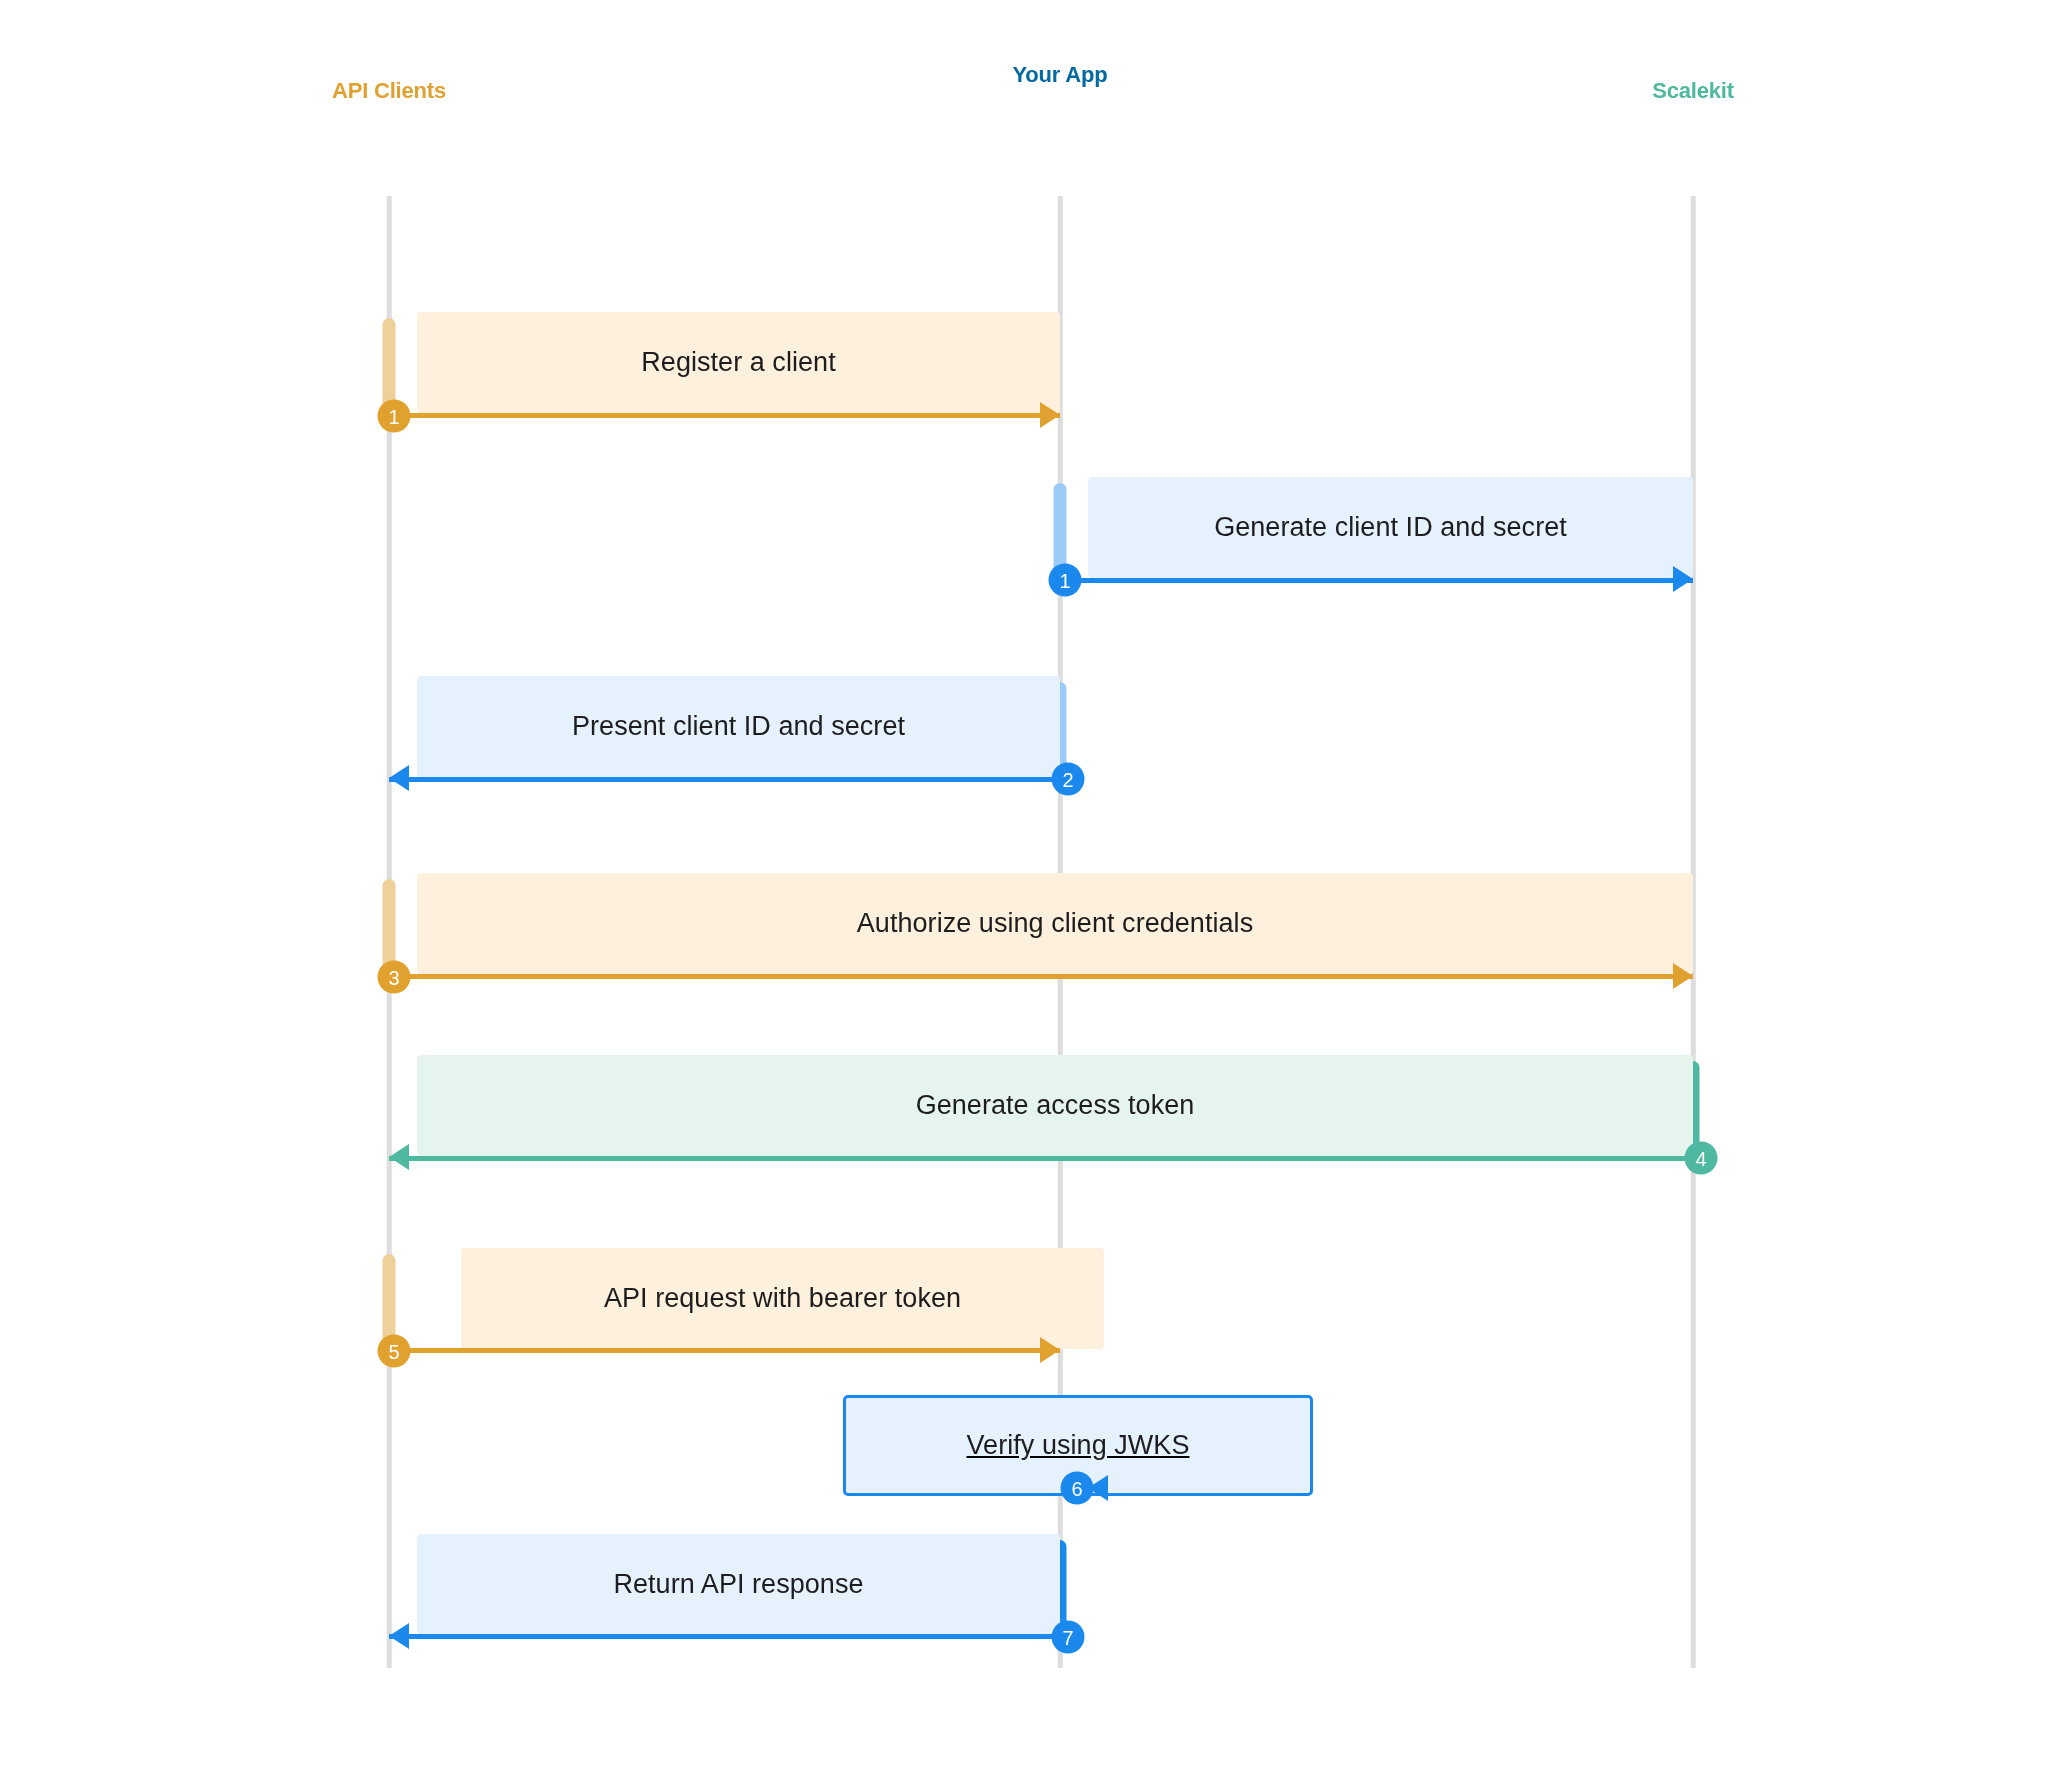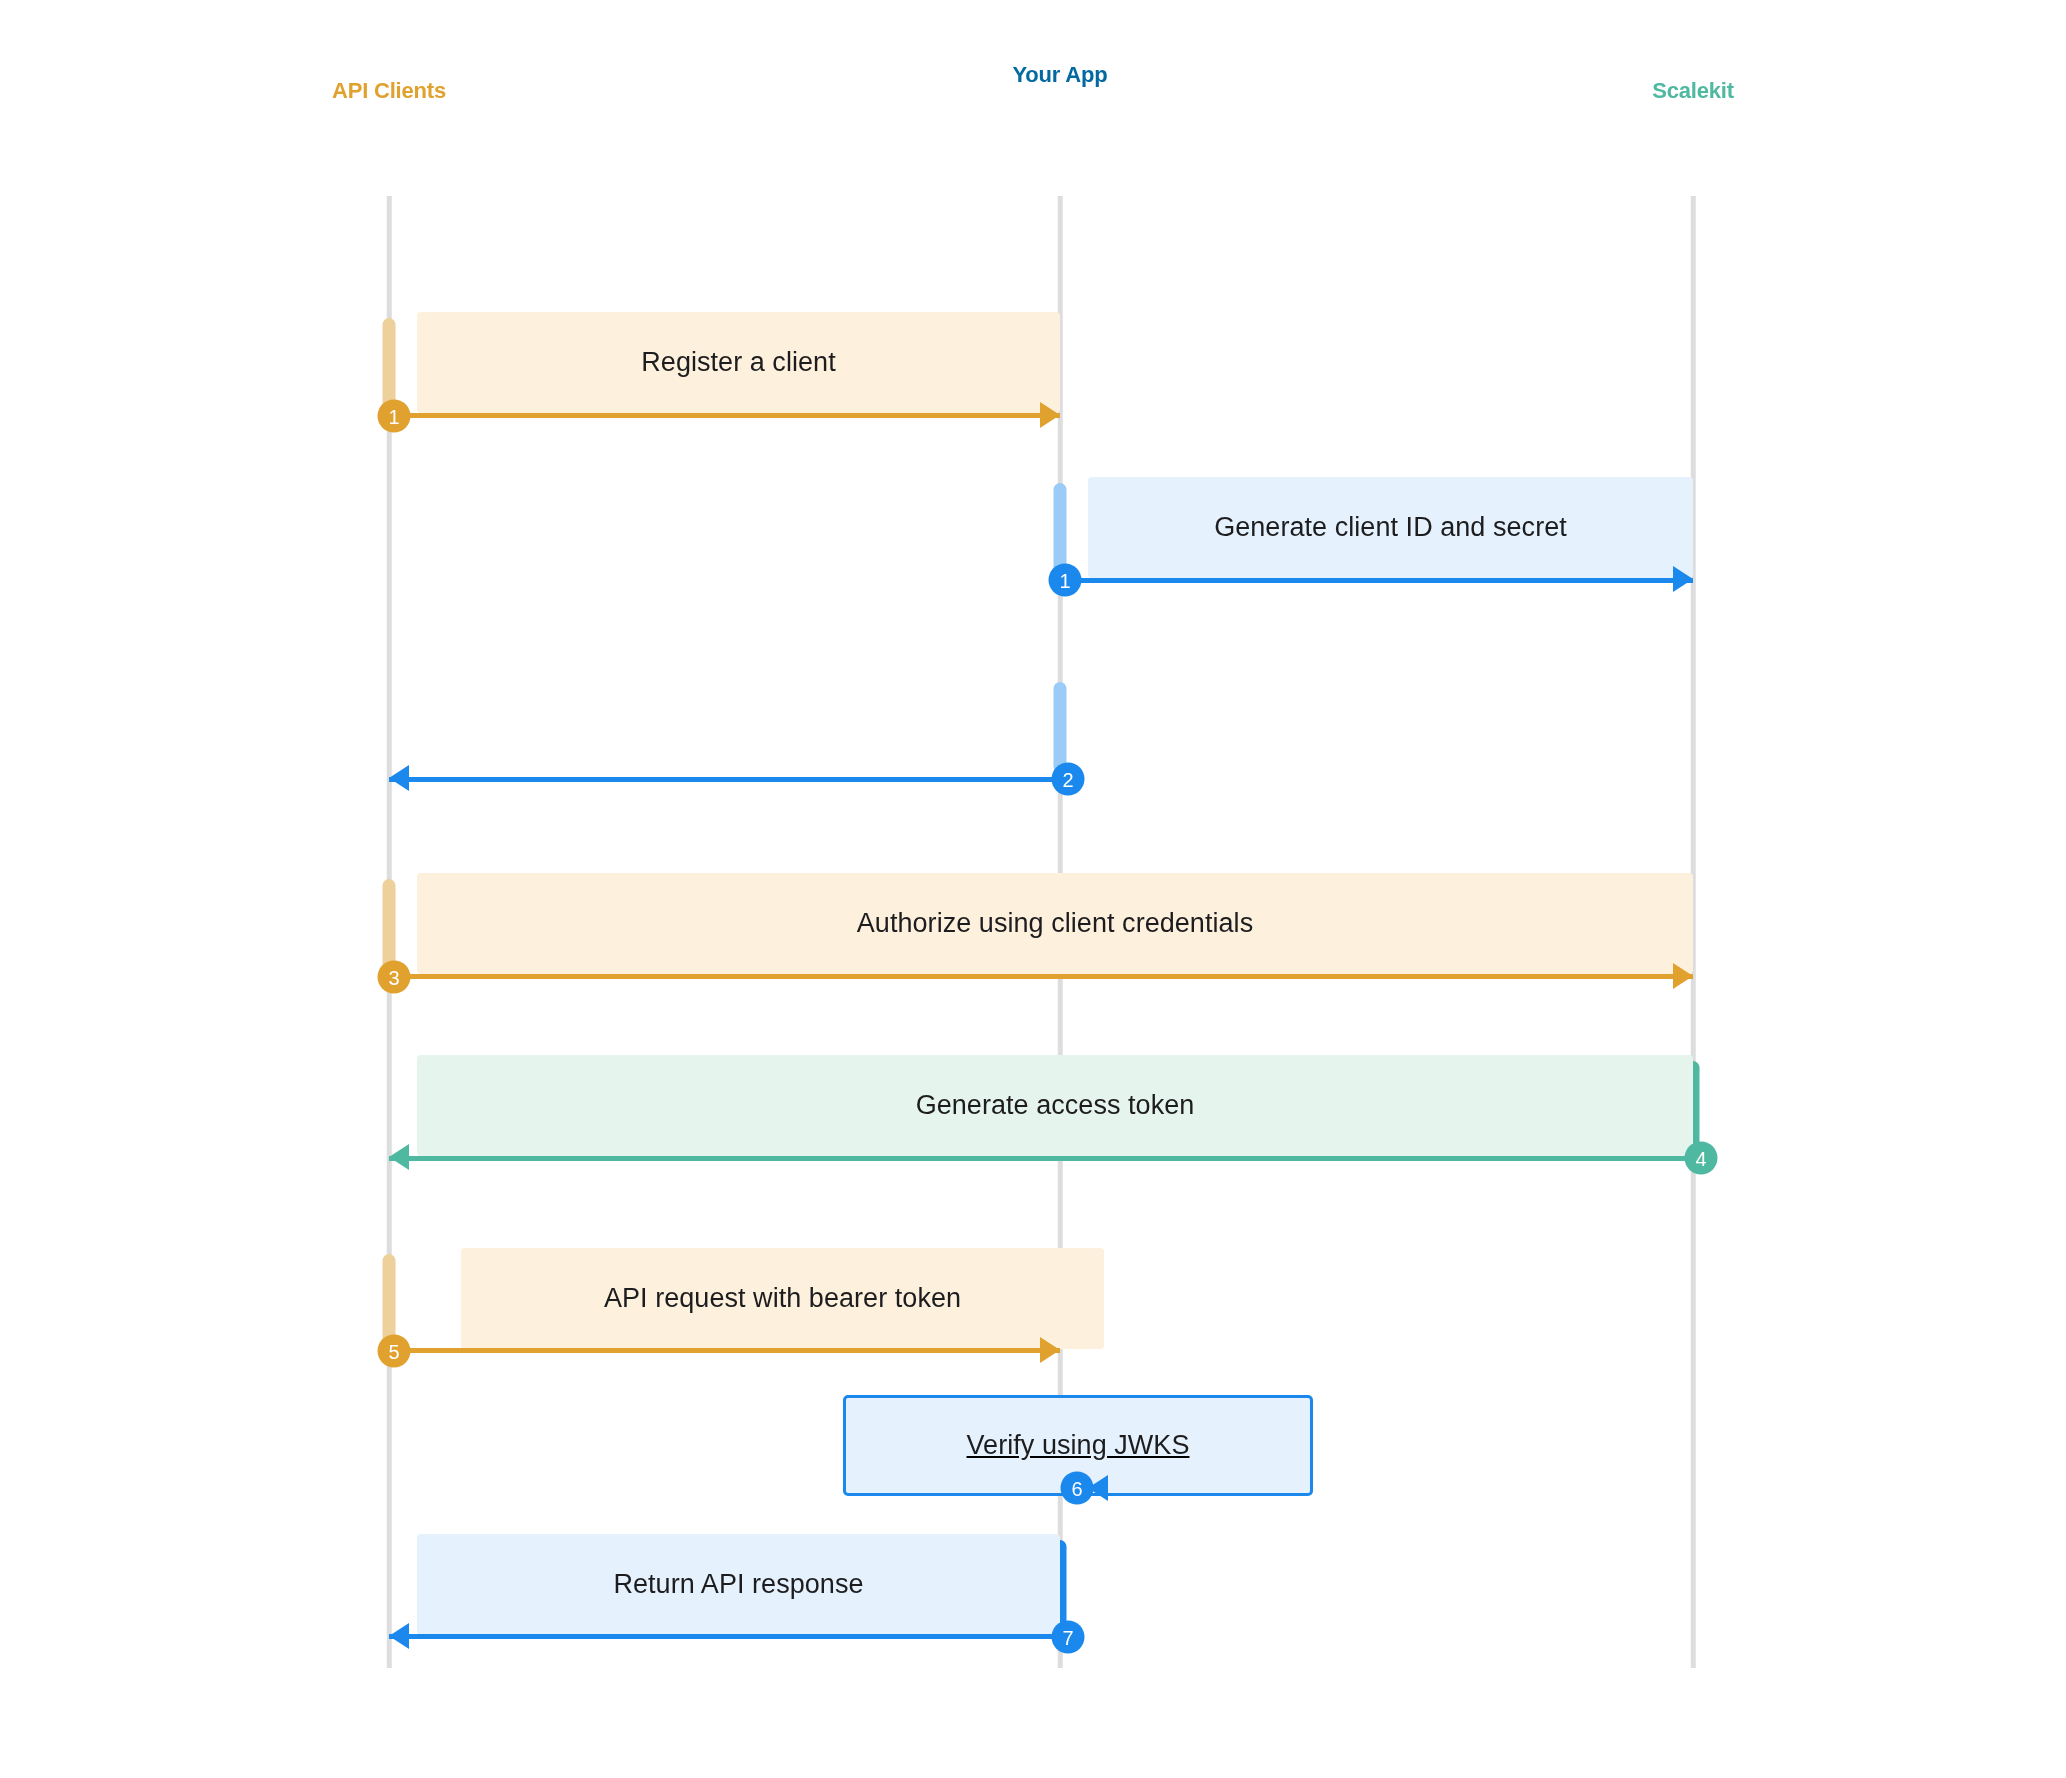--- a/index.html
+++ b/index.html
@@ -131,20 +131,23 @@
 
   <div class="activation" style="left:1060px; top:483px; height:91px; background:#9ACCF7;"></div>
   <div class="band" style="left:1088px; top:477px; width:605px; height:101px; background:#E5F1FC;">
     <span class="band-text">Generate client ID and secret</span>
   </div>
   <div class="shaft" style="left:1060px; top:578px; width:633px; background:#1A88EC;"></div>
   <div class="arrowhead right" style="left:1673px; top:566px; border-left-color:#1A88EC;"></div>
   <div class="badge" style="left:1065px; top:580px; background:#1A88EC;">1</div>
 
   <div class="activation" style="left:1060px; top:682px; height:91px; background:#9ACCF7;"></div>
+  <div class="band" style="left:417px; top:676px; width:643px; height:101px; background:#E5F1FC;">
+    <span class="band-text">Present client ID and secret</span>
+  </div>
   <div class="shaft" style="left:389px; top:777px; width:671px; background:#1A88EC;"></div>
   <div class="arrowhead left" style="left:389px; top:765px; border-right-color:#1A88EC;"></div>
   <div class="badge" style="left:1068px; top:779px; background:#1A88EC;">2</div>
 
   <div class="activation" style="left:389px; top:879px; height:91px; background:#EED09A;"></div>
   <div class="band" style="left:417px; top:873px; width:1276px; height:101px; background:#FDF0DC;">
     <span class="band-text">Authorize using client credentials</span>
   </div>
   <div class="shaft" style="left:389px; top:974px; width:1304px; background:#E0A12F;"></div>
   <div class="arrowhead right" style="left:1673px; top:963px; border-left-color:#E0A12F;"></div>

